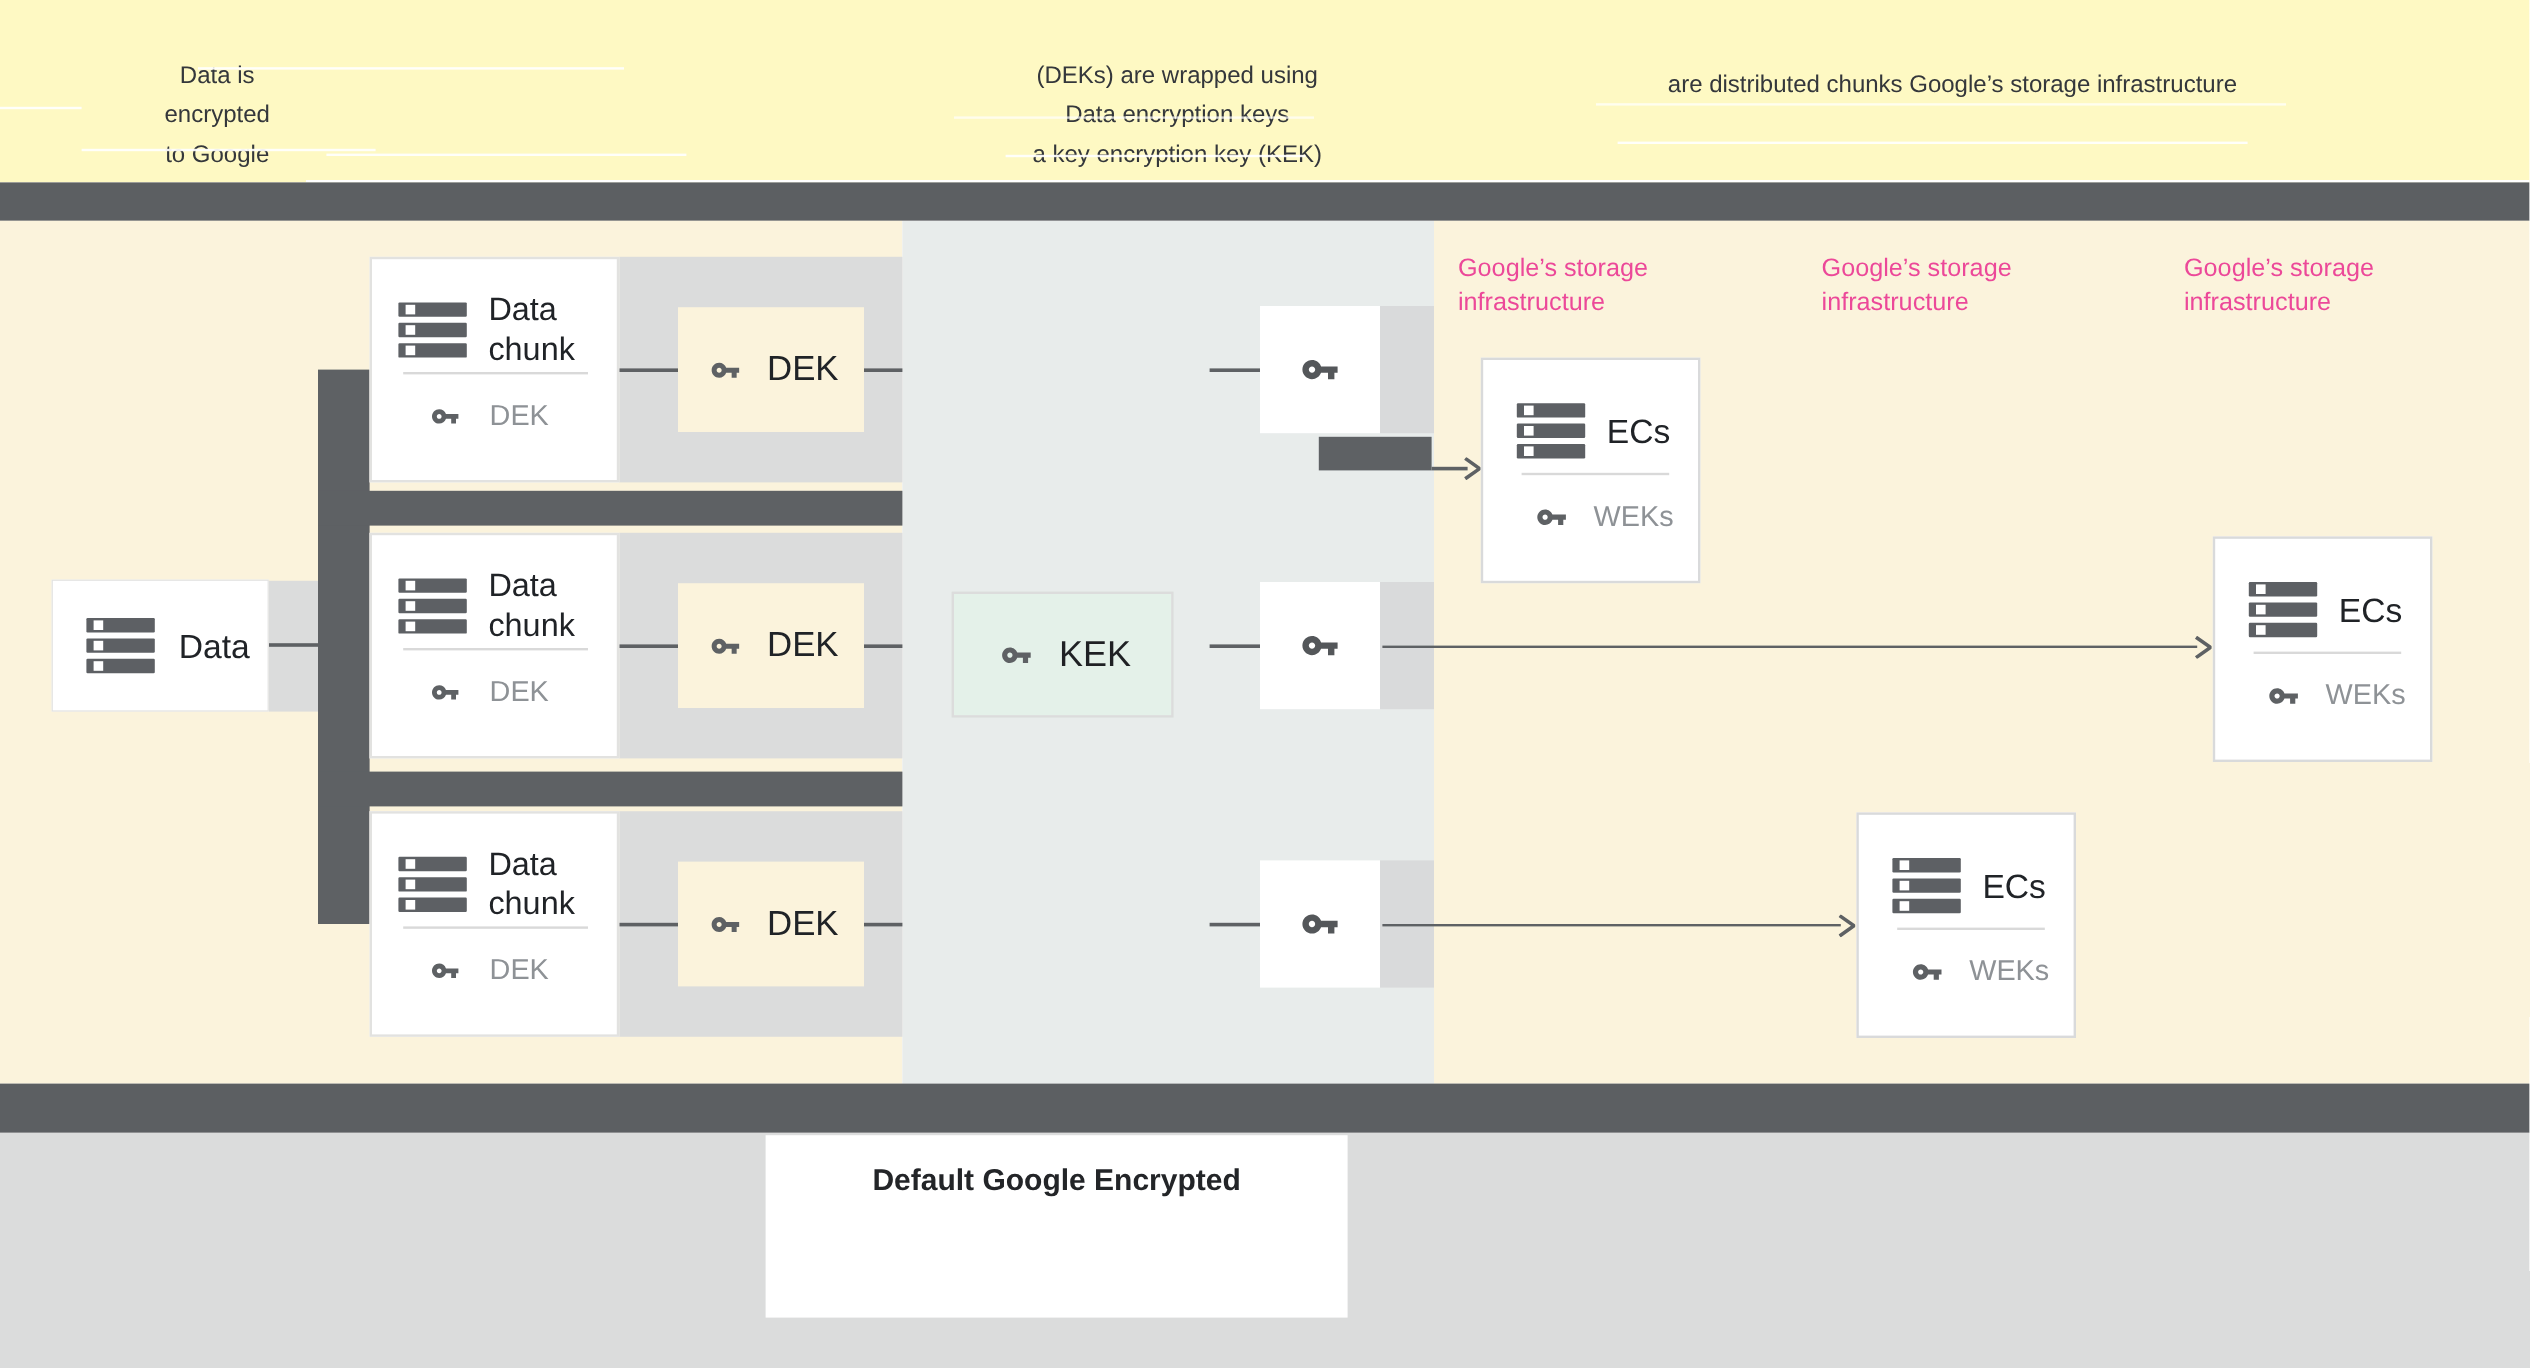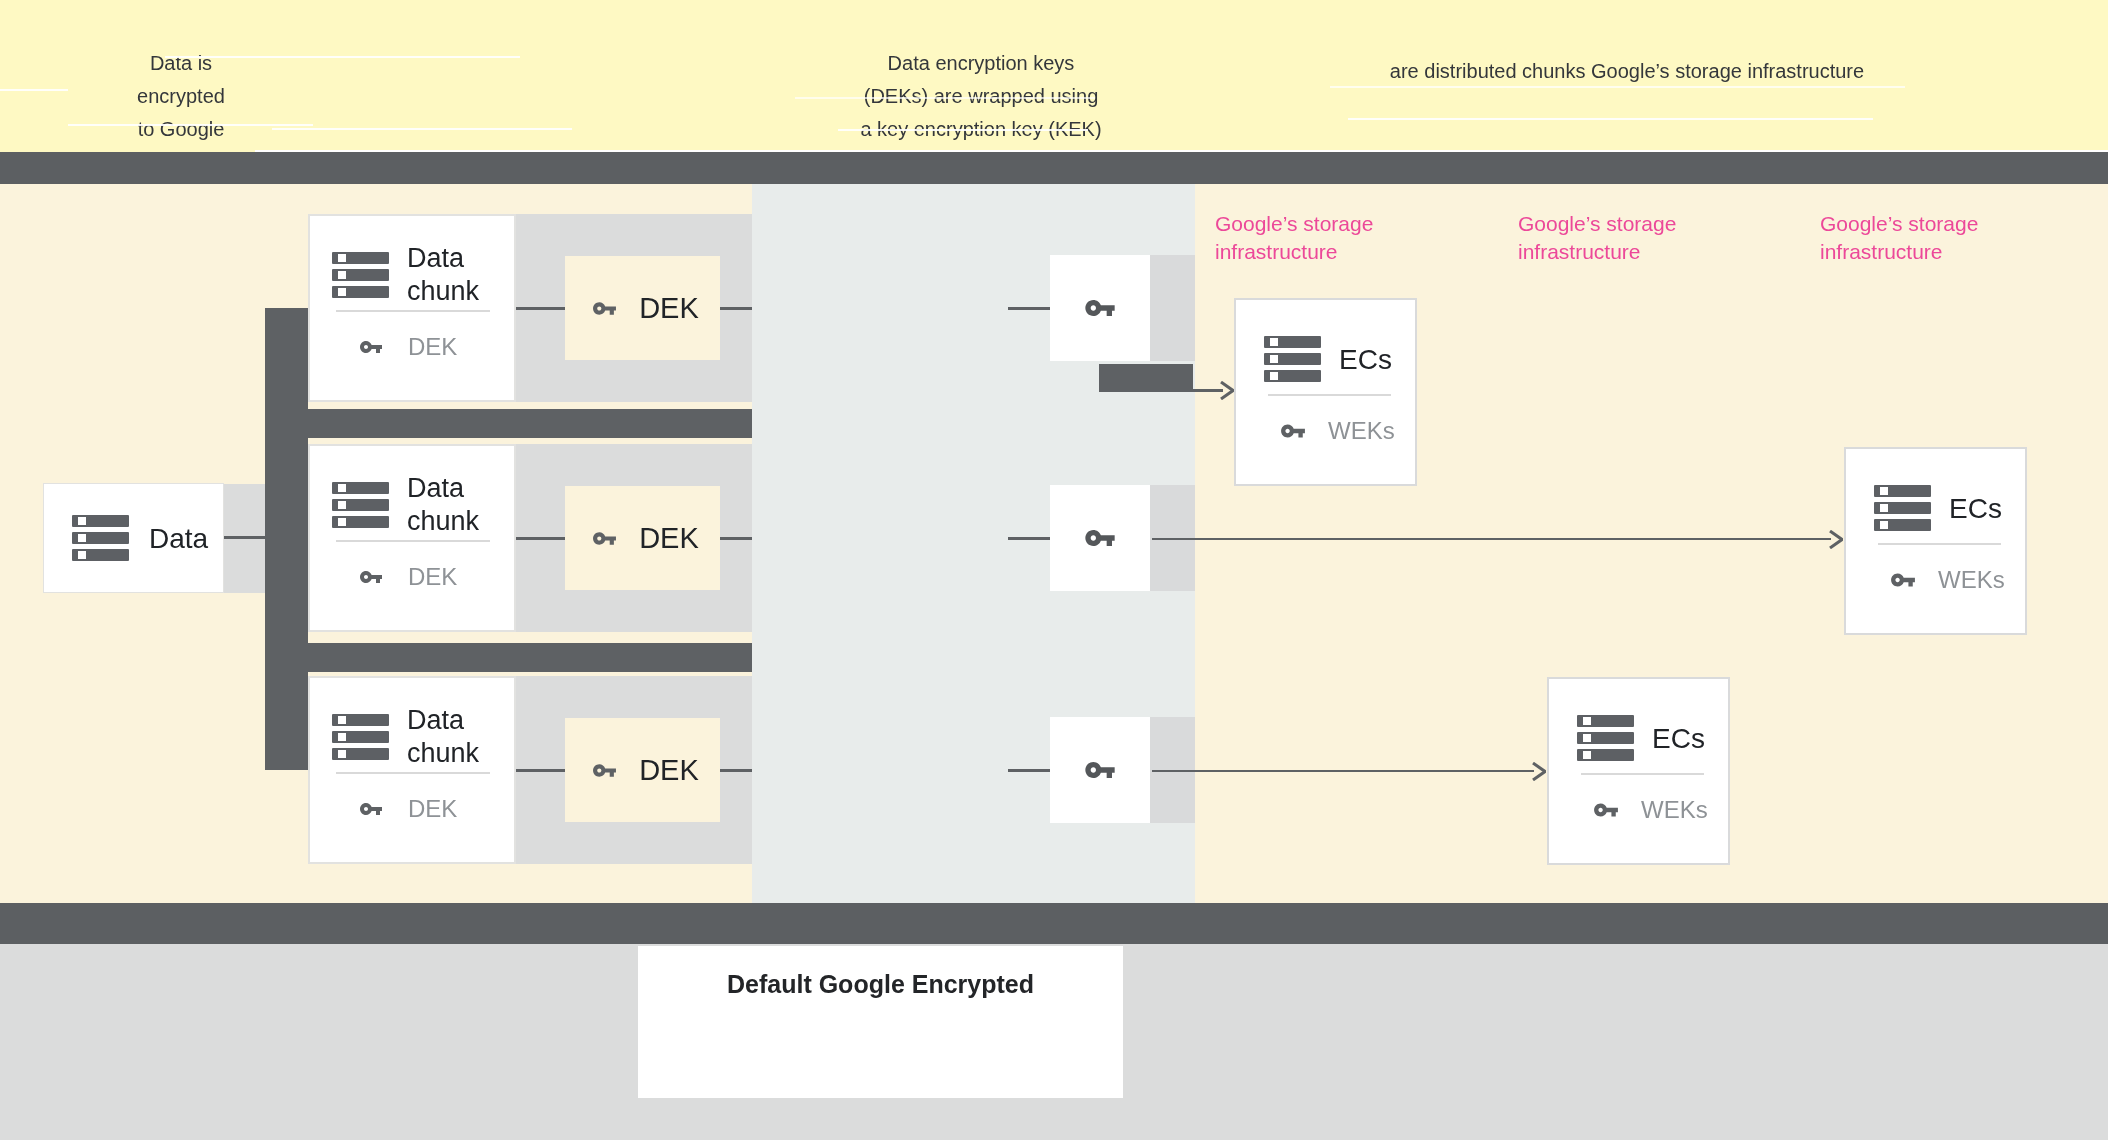--- a/index.html
+++ b/index.html
@@ -80,22 +80,22 @@
 
 <div class="stage">
 
   <div class="abs band-black">
     <div class="cap" style="left:61px;top:47px;width:240px;">
       <div>Data is</div>
       <div>encrypted</div>
       <div>to Google</div>
     </div>
     <div class="cap" style="left:781px;top:47px;width:400px;">
+      <div>(DEKs) are wrapped using</div>
       <div>Data encryption keys</div>
-      <div>(DEKs) are wrapped using</div>
       <div>a key encryption key (KEK)</div>
     </div>
     <div class="cap" style="left:1317px;top:55px;width:620px;">
       <div>are distributed chunks Google’s storage infrastructure</div>
     </div>
 
     <span class="streak" style="left:165px;top:56px;width:355px;"></span>
     <span class="streak" style="left:0;top:89px;width:68px;"></span>
     <span class="streak" style="left:68px;top:124px;width:245px;"></span>
     <span class="streak" style="left:272px;top:128px;width:300px;"></span>
@@ -221,20 +221,28 @@
   </div>
   <div class="dekbox" style="left:565px;top:718px;width:155px;height:104px;">
     <span class="key" style="width:37px;height:25px;">
         <svg viewBox="0 0 24 24">
           <path fill="currentColor" d="M12.65 10C11.83 7.67 9.61 6 7 6c-3.31 0-6 2.69-6 6s2.69 6 6 6c2.61 0 4.83-1.67 5.65-4H17v4h4v-4h2v-4H12.65zM7 14c-1.1 0-2-.9-2-2s.9-2 2-2 2 .9 2 2-.9 2-2 2z"></path>
         </svg>
       </span>
     <span>DEK</span>
   </div>
 
+  <div class="kekbox" style="left:793px;top:493px;width:185px;height:105px;">
+    <span class="key" style="width:38px;height:26px;">
+        <svg viewBox="0 0 24 24">
+          <path fill="currentColor" d="M12.65 10C11.83 7.67 9.61 6 7 6c-3.31 0-6 2.69-6 6s2.69 6 6 6c2.61 0 4.83-1.67 5.65-4H17v4h4v-4h2v-4H12.65zM7 14c-1.1 0-2-.9-2-2s.9-2 2-2 2 .9 2 2-.9 2-2 2z"></path>
+        </svg>
+      </span>
+    <span>KEK</span>
+  </div>
 
   <div class="hline" style="left:1008px;top:307px;width:42px;"></div>
   <div class="abs grayfill" style="left:1150px;top:255px;width:45px;height:106px;background:#D9DADB;"></div>
   <div class="keybox-white" style="left:1050px;top:255px;width:100px;height:106px;">
     <span class="key" style="width:48px;height:32px;color:#54575A;">
         <svg viewBox="0 0 24 24">
           <path fill="currentColor" d="M12.65 10C11.83 7.67 9.61 6 7 6c-3.31 0-6 2.69-6 6s2.69 6 6 6c2.61 0 4.83-1.67 5.65-4H17v4h4v-4h2v-4H12.65zM7 14c-1.1 0-2-.9-2-2s.9-2 2-2 2 .9 2 2-.9 2-2 2z"></path>
         </svg>
       </span>
   </div>

